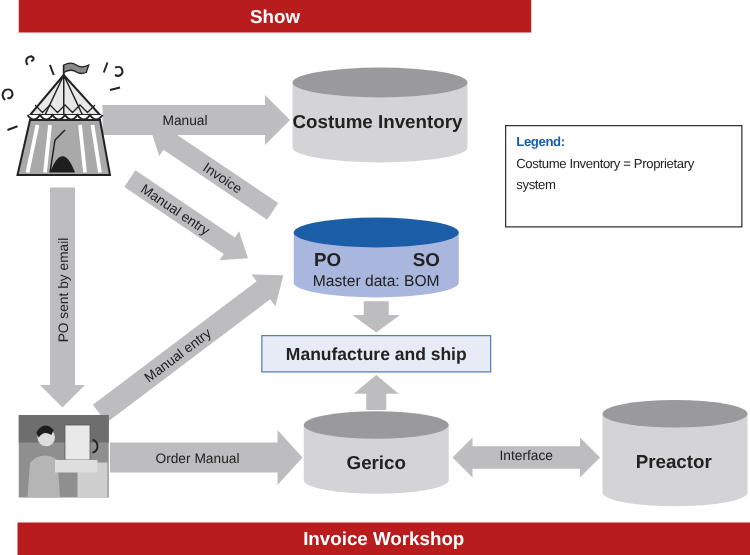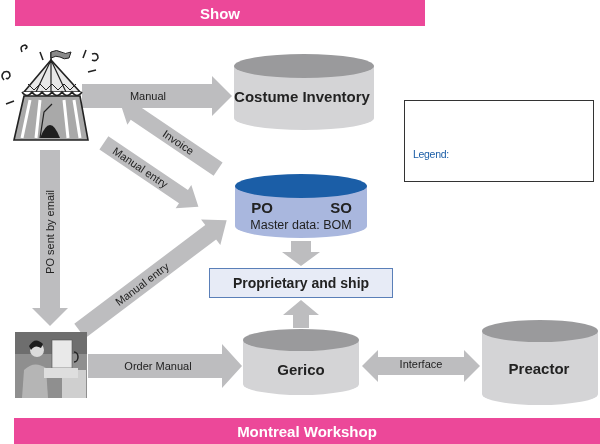--- a/index.html
+++ b/index.html
@@ -1,43 +1,43 @@
 <!DOCTYPE html>
 <html><head>
 <meta charset="utf-8">
 <style>
   html, body { margin: 0; padding: 0; background: #ffffff; }
   body { width: 600px; height: 444px; position: relative; overflow: hidden;
          font-family: "Liberation Sans", sans-serif; }
-  .band { position: absolute; background: #ec4899; color: #ffffff; font-weight: bold;
+  .band { position: absolute; background: #b91c1c; color: #ffffff; font-weight: bold;
           font-size: 15px; display: flex; align-items: center; justify-content: center; }
   #band-top { left: 15px; top: 0; width: 410px; height: 26px; }
   #band-bottom { left: 14px; top: 418px; width: 586px; height: 26px; }
   svg#diagram { position: absolute; left: 0; top: 0; }
   .arrow { fill: #bdbdbf; }
   .lbl { font-family: "Liberation Sans Narrow", "Liberation Sans", sans-serif; font-size: 11px; fill: #222; }
   .cyl-text { font-family: "Liberation Sans", sans-serif; font-weight: bold; fill: #222; }
   #legend { position: absolute; left: 404px; top: 100px; width: 190px; height: 82px;
             border: 1px solid #333; background: #fff; box-sizing: border-box; padding: 5px 8px;
             font-family: "Liberation Sans", sans-serif; font-size: 10.5px; color: #222; line-height: 17px;
             letter-spacing: -0.3px; }
-  #legend .title { color: #1b5ea7; font-weight: normal; margin-top: 40px; }
+  #legend .title { color: #1b5ea7; font-weight: bold; }
   #manufacture { position: absolute; left: 209px; top: 268px; width: 184px; height: 30px;
                  border: 1px solid #5a7fb8; background: #e7ebf6; box-sizing: border-box;
                  display: flex; align-items: center; justify-content: center;
                  font-family: "Liberation Sans", sans-serif; font-size: 14px; font-weight: bold; color: #222; }
 </style>
 </head>
 <body>
 
 <div class="band" id="band-top">
   <span>Show</span>
 </div>
 <div class="band" id="band-bottom">
-  <span>Montreal Workshop</span>
+  <span>Invoice Workshop</span>
 </div>
 
 <svg id="diagram" width="600" height="444" viewBox="0 0 600 444">
 
   <g>
     <polygon class="arrow" points="82,84 212,84 212,76 232,96 212,116 212,108 82,108"></polygon>
     <text class="lbl" x="148" y="100" text-anchor="middle">Manual</text>
   </g>
 
   <g transform="translate(175,140) rotate(34)">
@@ -136,18 +136,19 @@
     <path d="M29,346 q6,-10 14,-2 l-2,4 q-6,-4 -10,2 Z" fill="#1e1e1e"></path>
     <path d="M22,398 L24,370 q10,-10 22,-2 L48,398 Z" fill="#b5b5b5"></path>
     <rect x="52" y="340" width="20" height="28" fill="#e9e9e9" stroke="#555" stroke-width="0.6"></rect>
     <path d="M74,352 a4,5 0 0 1 0,10" fill="none" stroke="#222" stroke-width="1.5"></path>
     <rect x="62" y="370" width="24" height="28" fill="#cfcfcf"></rect>
     <rect x="44" y="368" width="34" height="10" fill="#dedede"></rect>
   </g>
 </svg>
 
 <div id="manufacture">
-  <span>Proprietary and ship</span>
+  <span>Manufacture and ship</span>
 </div>
 
 <div id="legend">
   <div class="title">Legend:</div>
+  <div>Costume Inventory = Proprietary system</div>
 </div>
 
 </body></html>

